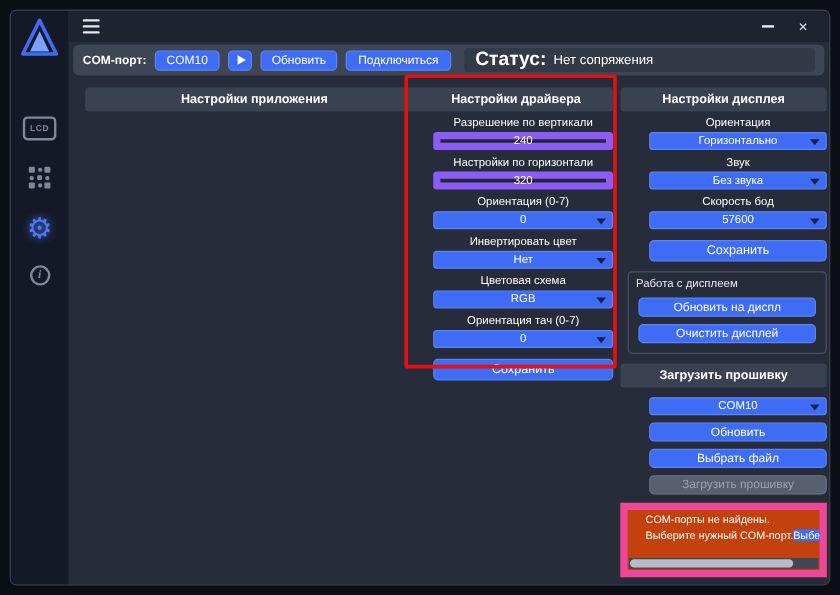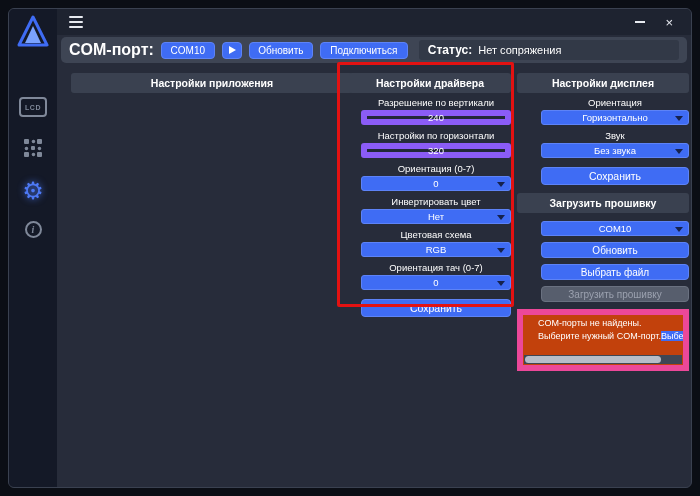--- a/index.html
+++ b/index.html
@@ -46,34 +46,34 @@
   .hamburger span { width:14px; height:2px; background:#e7eaf0; border-radius:1px; }
   .win-controls { margin-left:auto; display:flex; align-items:center; gap:20px; padding-right:18px; }
   .min-bar { width:10px; height:2px; background:#e7eaf0; }
   .close-x { font-size:13px; line-height:13px; color:#e7eaf0; }
   
   .toolbar {
     position:absolute; left:52px; top:28px; width:626px; height:26px;
     background:#3e4554; border-radius:5px;
     display:flex; align-items:center; gap:7px; padding:0 8px;
   }
-  .tb-label { font-size:16px; font-weight:bold; color:#fff; white-space:nowrap; }
+  .tb-label { font-size:10px; font-weight:bold; color:#fff; white-space:nowrap; }
   .btn-blue {
     background:#3f6cf4; border:1px solid #5d83f7; border-radius:4px;
     color:#fff; font-size:10px; display:flex; align-items:center; justify-content:center;
     white-space:nowrap; cursor:pointer;
   }
   .tb-btn { height:17px; }
   .play-btn { width:20px; height:17px; }
   .play-tri { width:0; height:0; border-left:7px solid #fff; border-top:4.5px solid transparent; border-bottom:4.5px solid transparent; margin-left:2px; }
   .status-seg {
     flex:1; height:20px; background:#323947; border-radius:3px;
     display:flex; align-items:center; gap:6px; padding:0 9px; margin-left:4px;
   }
-  .status-label { font-size:12px; font-weight:bold; }
+  .status-label { font-size:16px; font-weight:bold; }
   .status-value { font-size:11px; }
   
   .section-header {
     position:absolute; height:20px; background:#3a4150; border-radius:3px;
     color:#fff; font-weight:bold; font-size:10.5px;
     display:flex; align-items:center; justify-content:center;
   }
   .hdr-app { left:52px; top:64px; width:282px;margin-left:10px; }
   .hdr-driver { left:340px; top:64px; width:162px; }
   .hdr-display { left:508px; top:64px; width:172px; }
@@ -225,22 +225,31 @@
 
   <div class="col display-col">
     <div class="group">
       <div class="field-label">Ориентация</div>
       <div class="dropdown disp-ctrl">Горизонтально</div>
     </div>
     <div class="group">
       <div class="field-label">Звук</div>
       <div class="dropdown disp-ctrl">Без звука</div>
     </div>
+    <div class="group">
+      <div class="field-label">Скорость бод</div>
+      <div class="dropdown disp-ctrl">57600</div>
+    </div>
     <div class="btn-blue save-btn disp-ctrl">Сохранить</div>
 
+    <div class="ops-box">
+      <div class="ops-title">Работа с дисплеем</div>
+      <div class="btn-blue ops-btn">Обновить на диспл</div>
+      <div class="btn-blue ops-btn">Очистить дисплей</div>
+    </div>
 
     <div class="section-header fw-header">Загрузить прошивку</div>
 
     <div class="fw-stack">
       <div class="dropdown disp-ctrl">COM10</div>
       <div class="btn-blue ops-btn" style="margin:0;">Обновить</div>
       <div class="btn-blue ops-btn" style="margin:0;">Выбрать файл</div>
       <div class="btn-blue ops-btn disabled-btn" style="margin:0;">Загрузить прошивку</div>
     </div>
 

